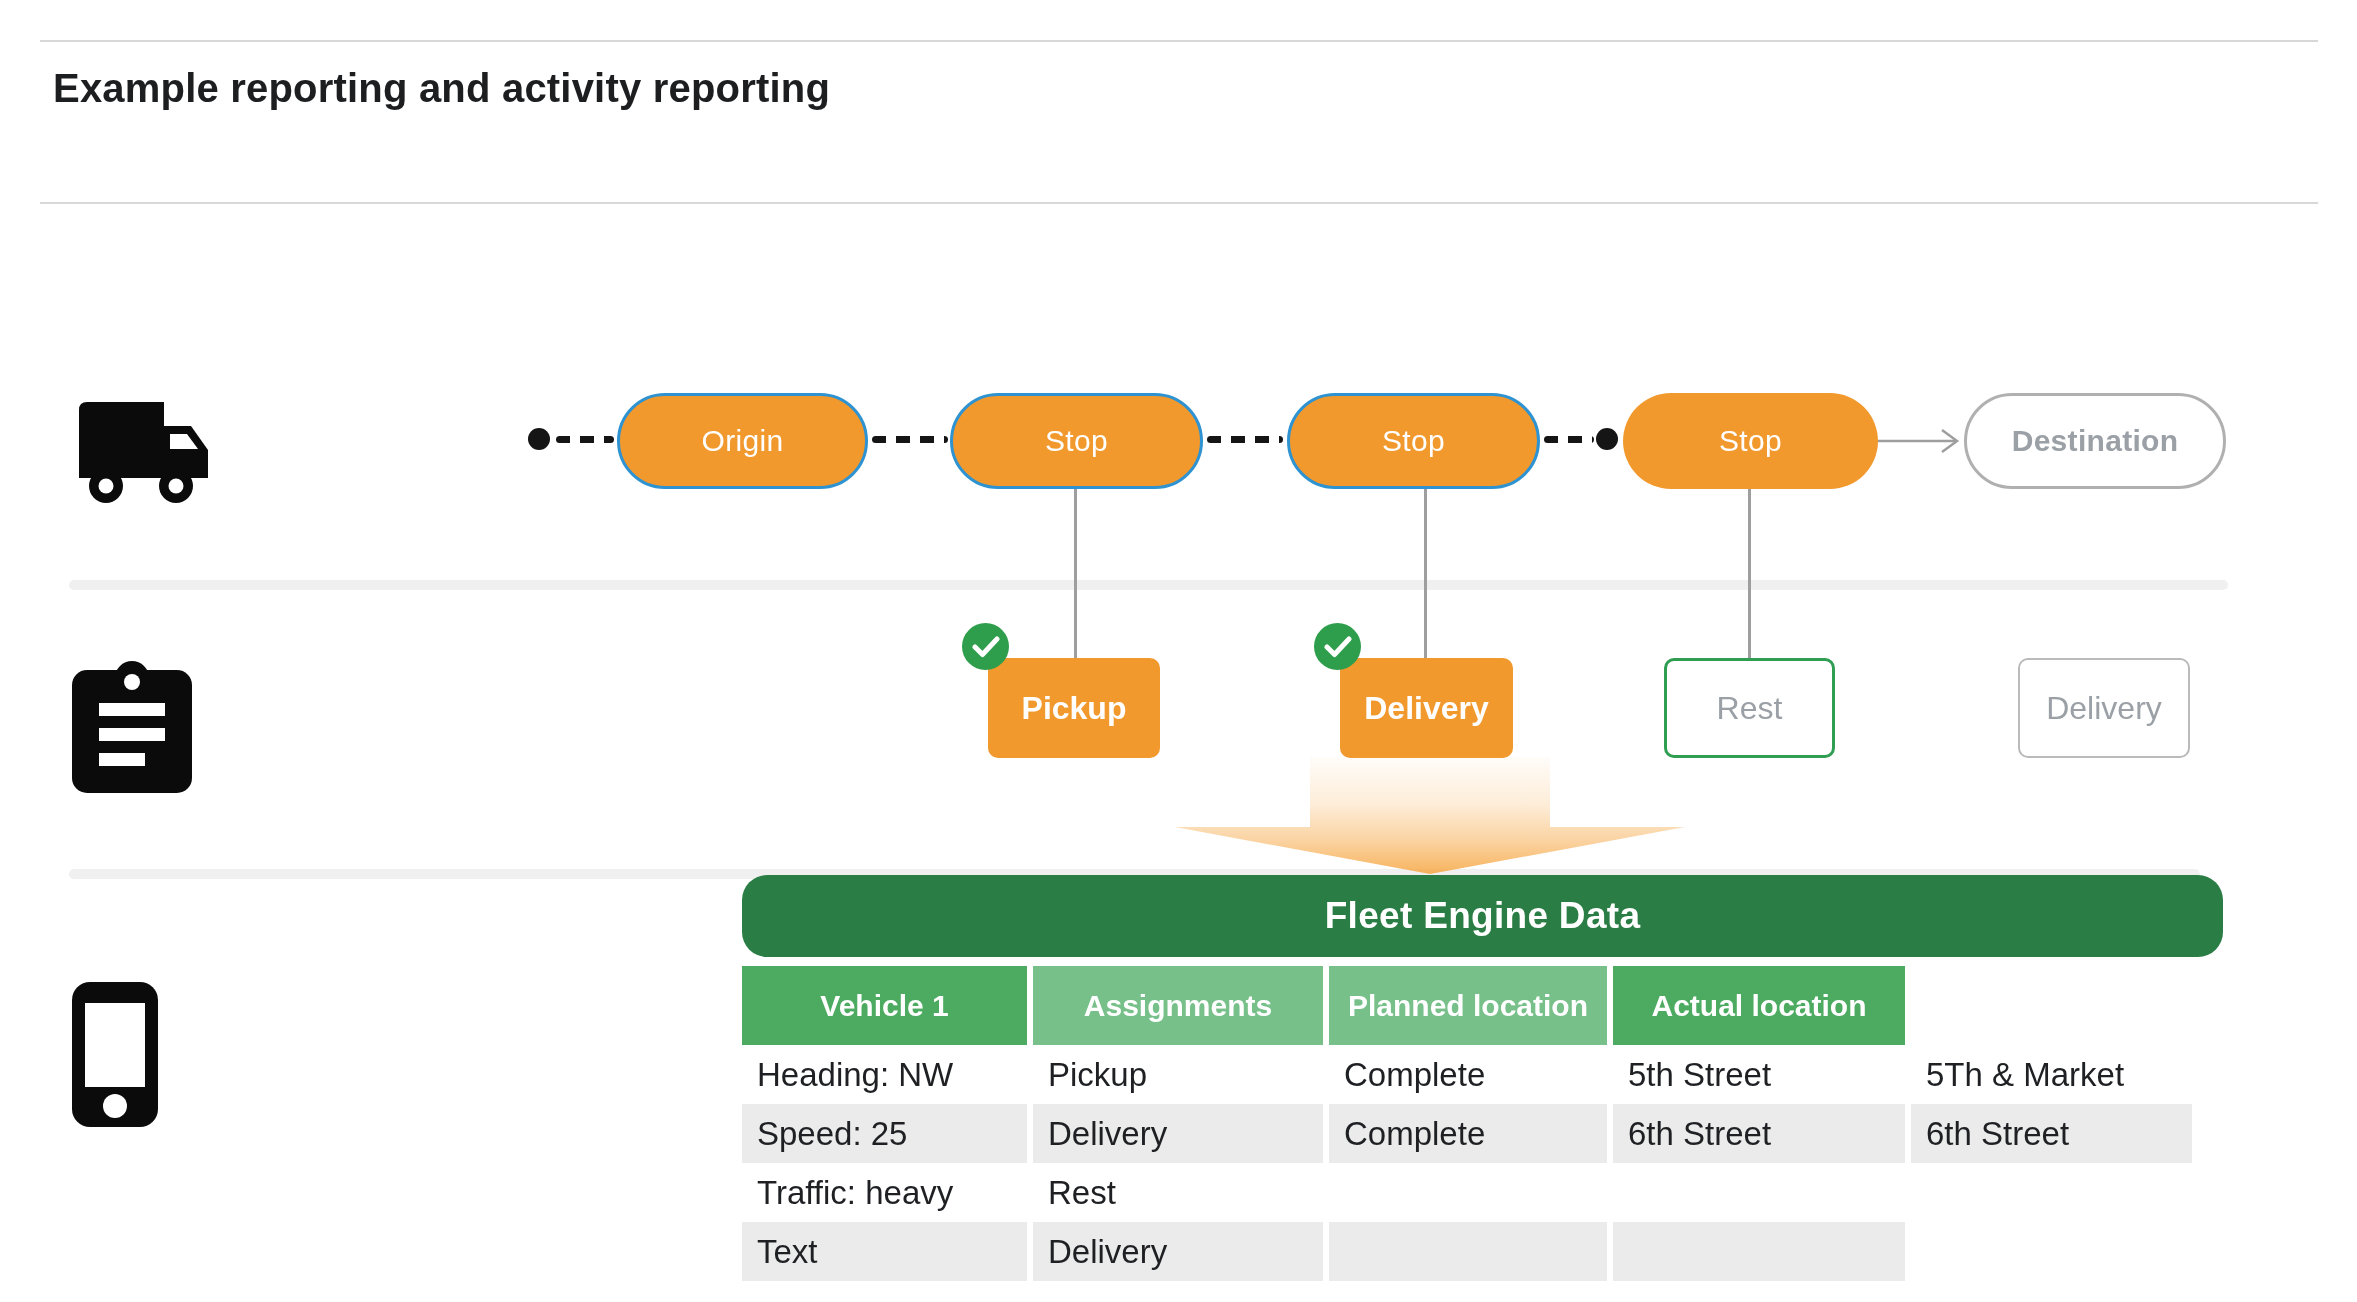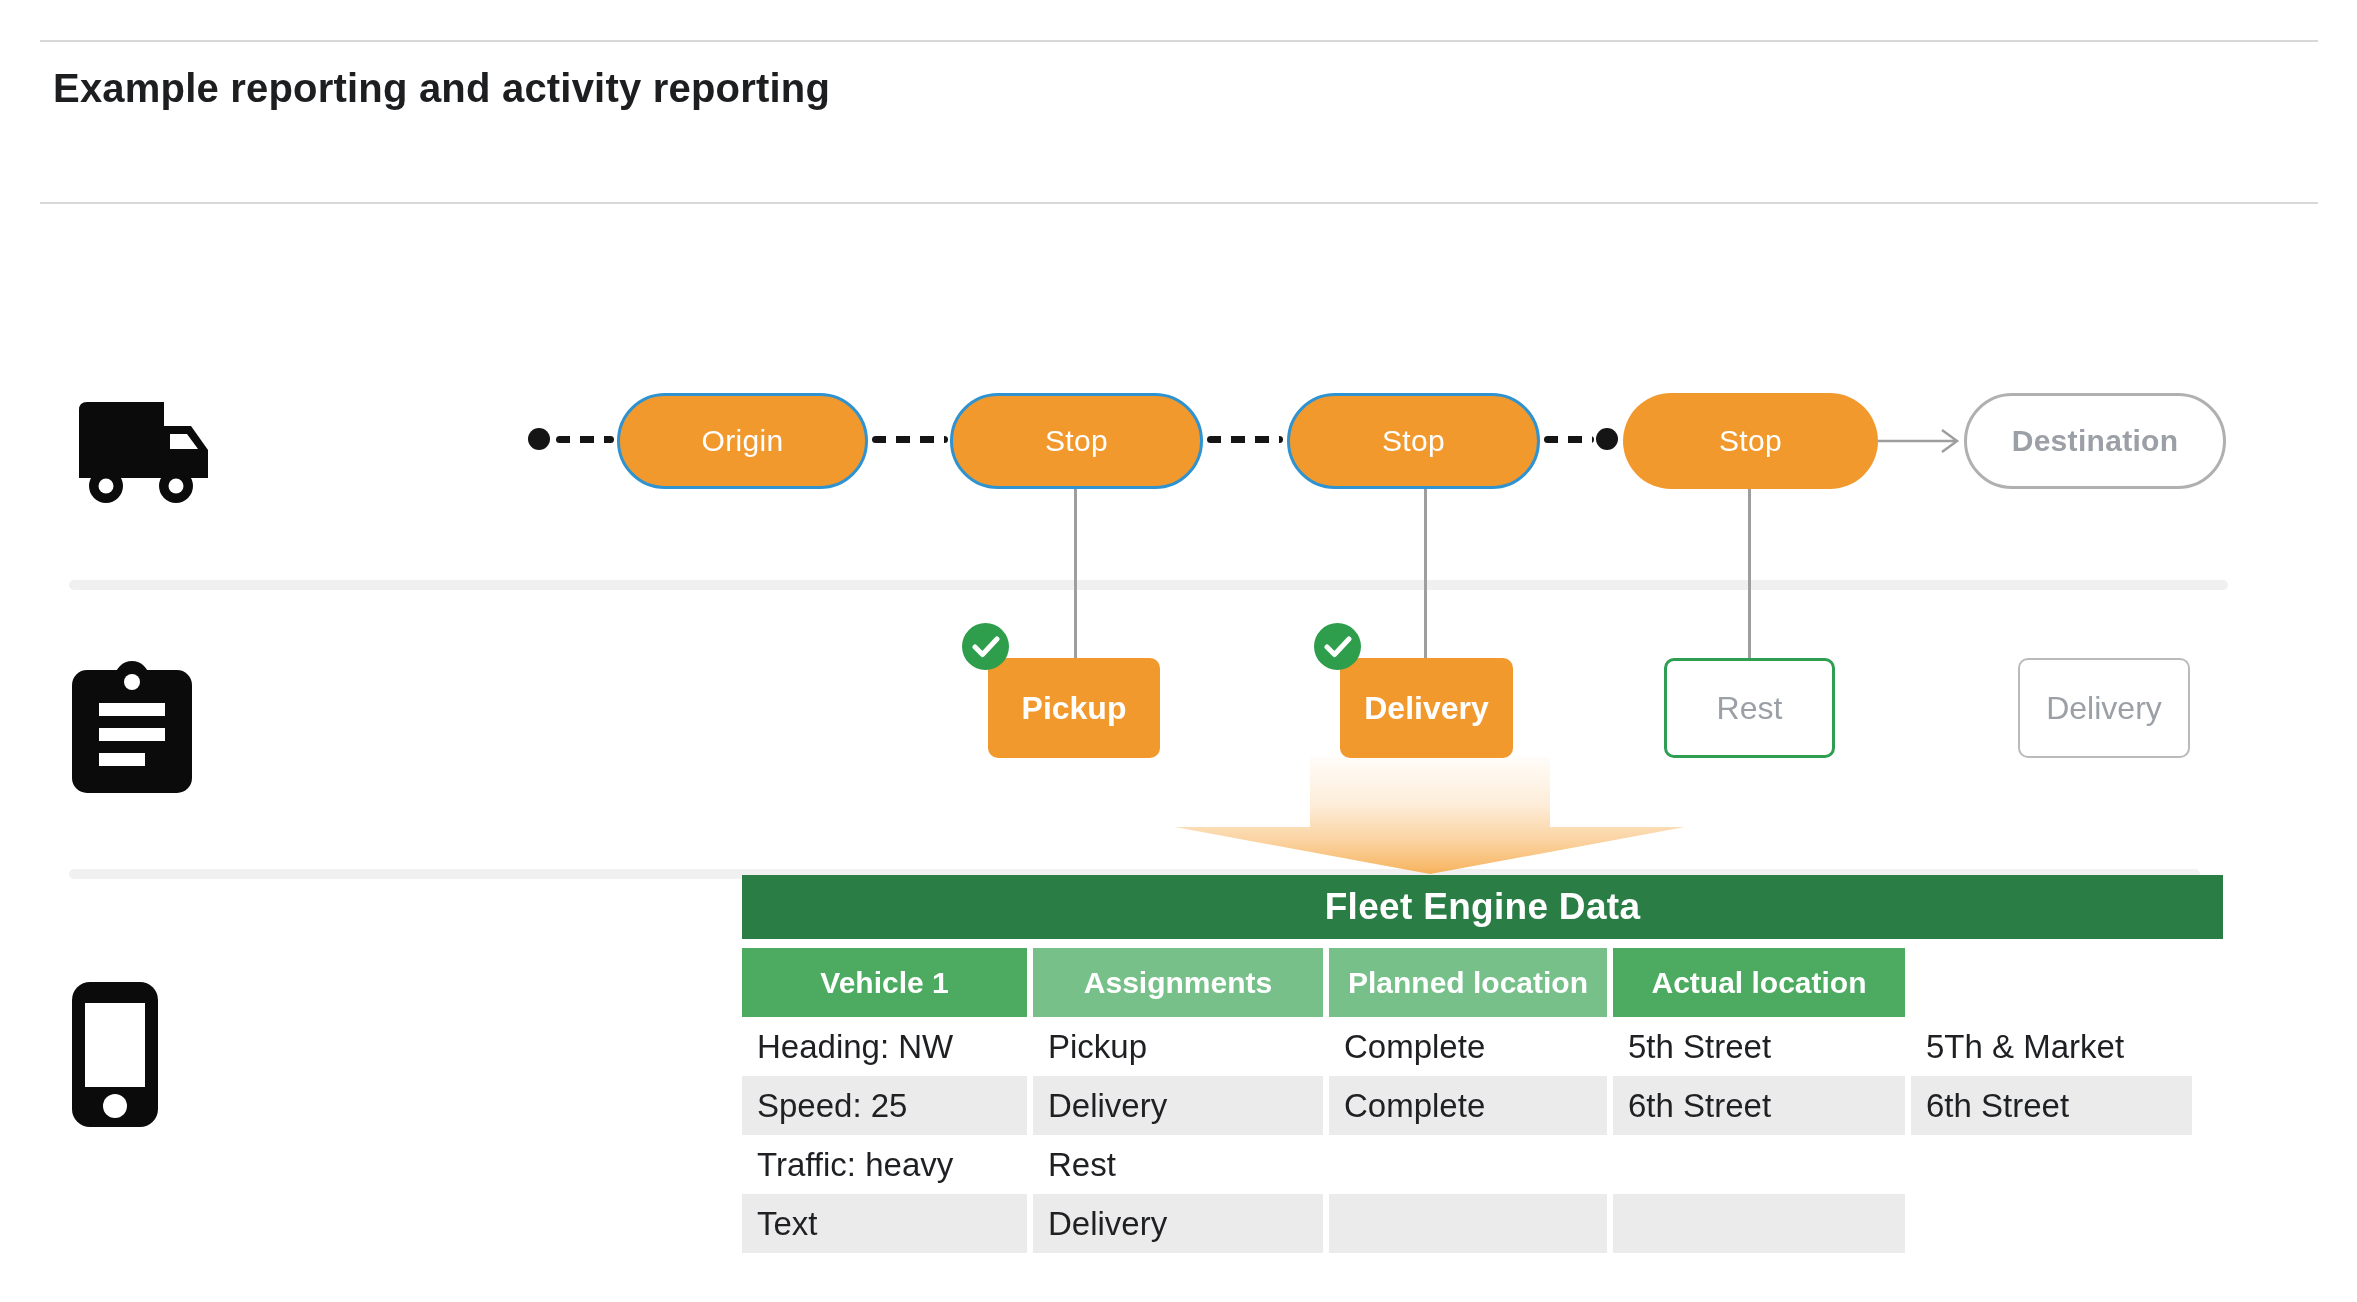--- a/index.html
+++ b/index.html
@@ -68,25 +68,25 @@
          background:#2E9E4C;display:flex;align-items:center;justify-content:center;}
 
   
   #down-arrow{left:1175px;top:757px;width:510px;height:117px;
       clip-path:polygon(135px 0,375px 0,375px 70px,510px 70px,255px 117px,0 70px,135px 70px);
       background:linear-gradient(180deg,rgba(246,166,66,0.03) 0%,rgba(246,166,66,0.20) 40%,
                  rgba(246,166,66,0.50) 72%,rgba(246,166,66,0.85) 100%);}
 
   
   #tbl{left:742px;top:875px;width:1481px;z-index:2;}
-  #tbl-title{height:64px;background:#2A7D44;color:#ffffff;font-size:37px;font-weight:700;
-             display:flex;align-items:center;justify-content:center;letter-spacing:.3px;}
+  #tbl-title{height:82px;background:#2A7D44;color:#ffffff;font-size:37px;font-weight:700;
+             display:flex;align-items:center;justify-content:center;letter-spacing:.3px;border-radius:25px;}
   .tbl-grid{display:grid;grid-template-columns:285px 290px 278px 292px 281px;column-gap:6px;}
   #tbl-head{margin-top:9px;}
-  .hcell{height:69px;display:flex;align-items:center;justify-content:center;
+  .hcell{height:79px;display:flex;align-items:center;justify-content:center;
          color:#ffffff;font-size:30px;font-weight:700;}
   .hcell--mid{background:#4CAB60;}
   .hcell--light{background:#77C08A;}
   .bcell{height:59px;line-height:59px;font-size:33px;color:#1f2023;
          padding-left:15px;box-sizing:border-box;white-space:nowrap;overflow:hidden;}
   .row-gray{background:#EBEBEB;}
 </style>
 </head>
 <body>
 

